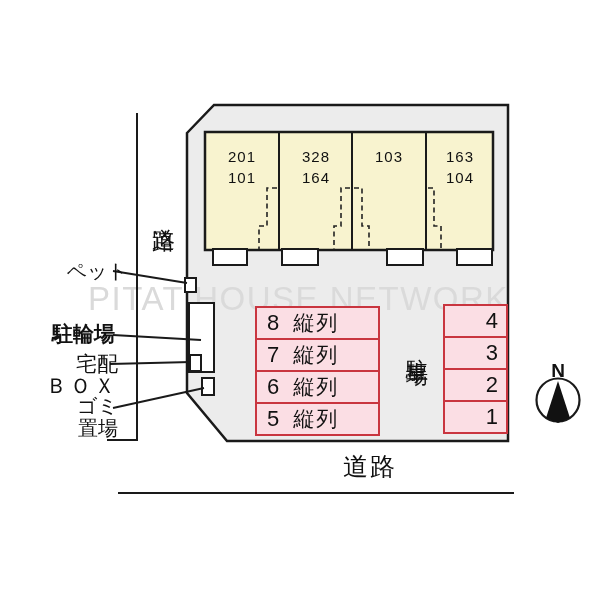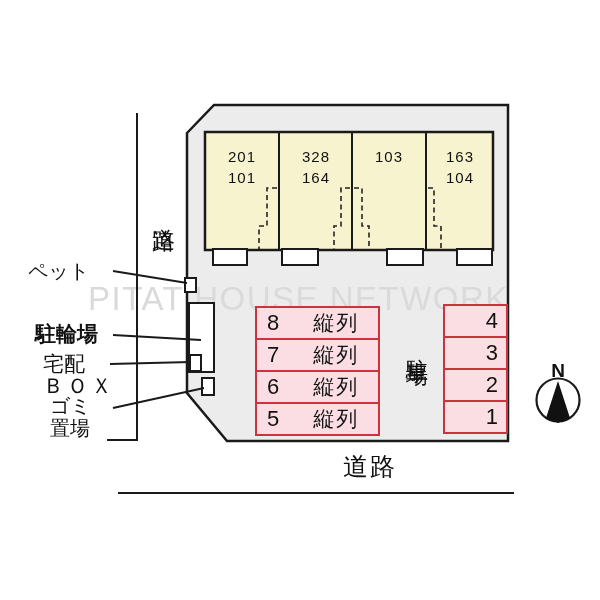--- a/index.html
+++ b/index.html
@@ -19,26 +19,26 @@
   .road-bottom{left:330px;top:450px;width:80px;text-align:center;font-size:25px;letter-spacing:2px;}
   .parking-col{display:flex;flex-direction:column;}
   .prow{
     height:34px;margin-top:-2px;background:#fbdee4;border:2px solid #c9353f;
     display:flex;align-items:center;box-sizing:border-box;
   }
   .prow:first-child{margin-top:0;}
   .pnum{font-size:22px;}
   .left-col{left:255px;top:306px;width:125px;}
   .left-col .pnum{margin-left:10px;}
-  .ptype{font-size:21px;margin-left:34px;letter-spacing:2px;text-align:right;}
+  .ptype{font-size:21px;margin-left:14px;letter-spacing:2px;text-align:right;}
   .right-col{left:443px;top:304px;width:65px;}
   .right-col .prow{justify-content:flex-end;}
   .right-col .pnum{margin-right:8px;}
   .parking-area-label{left:402px;top:341px;font-size:22px;letter-spacing:3px;}
-  .fac-label{text-align:left;font-size:20px;line-height:22px;}
+  .fac-label{text-align:right;font-size:20px;line-height:22px;}
   .pet-label{left:28px;top:260px;width:100px;}
   .bike-label{left:35px;top:323px;width:80px;font-size:21px;font-weight:bold;}
   .box-label{left:43px;top:353px;width:75px;font-size:21px;}
   .box-label .l2{letter-spacing:3px;}
   .gomi-label{left:50px;top:395px;width:68px;}
   .watermark-svg{font-size:33px;letter-spacing:1.5px;fill:#dadada;font-family:"Liberation Sans",sans-serif;}
   .north-label{font-size:19px;font-weight:bold;fill:#111;font-family:"Liberation Sans",sans-serif;}
 </style>
 </head>
 <body>

